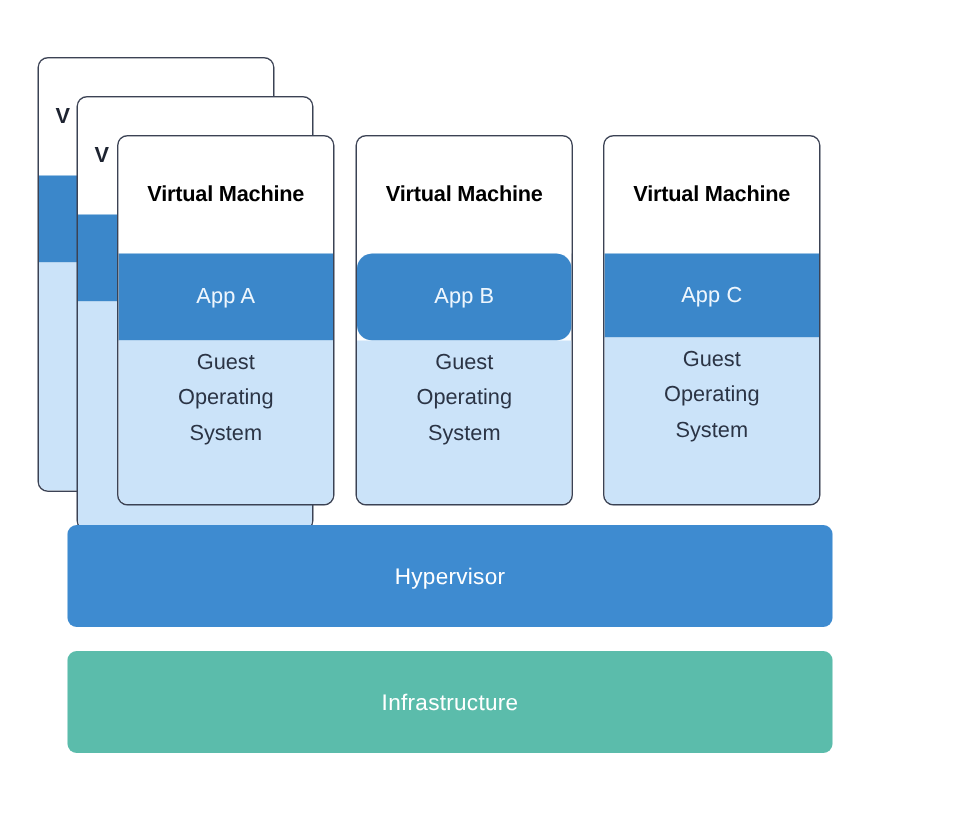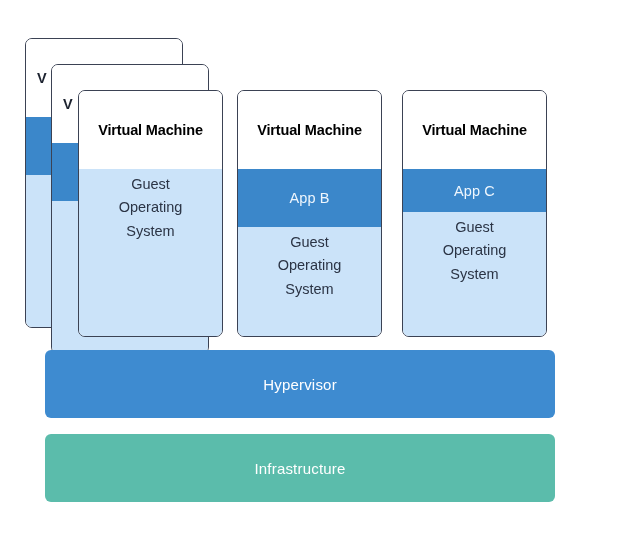--- a/index.html
+++ b/index.html
@@ -131,51 +131,54 @@
         <span class="vm-title">V</span>
       </div>
       <div class="vm-app-band" style="height:58px; background:#3b87ca;"></div>
       <div class="vm-os-band" style="background:#cbe3f9;"></div>
     </div>
 
     <div class="vm-card" style="left:78px; top:90px; width:145px; height:247px;">
       <div class="vm-title-band" style="height:78px;">
         <span class="vm-title">Virtual Machine</span>
       </div>
+      <div class="vm-app-band" style="height:58px; background:#3b87ca;">
+        <span class="vm-app-label">App A</span>
+      </div>
       <div class="vm-os-band" style="background:#cbe3f9;">
         <span class="vm-os-label">
           <span>Guest</span><br>
           <span>Operating</span><br>
           <span>System</span>
         </span>
       </div>
     </div>
   </div>
 
   <div class="vm-card" style="left:237px; top:90px; width:145px; height:247px;">
     <div class="vm-title-band" style="height:78px;">
       <span class="vm-title">Virtual Machine</span>
     </div>
-    <div class="vm-app-band" style="height:58px; background:#3b87ca;">
+    <div class="vm-app-band" style="height:58px; background:#3b87ca;border-radius:10px;">
       <span class="vm-app-label">App B</span>
     </div>
     <div class="vm-os-band" style="background:#cbe3f9;">
       <span class="vm-os-label">
         <span>Guest</span><br>
         <span>Operating</span><br>
         <span>System</span>
       </span>
     </div>
   </div>
 
   <div class="vm-card" style="left:402px; top:90px; width:145px; height:247px;">
     <div class="vm-title-band" style="height:78px;">
       <span class="vm-title">Virtual Machine</span>
     </div>
-    <div class="vm-app-band" style="height:43px; background:#3b87ca;">
+    <div class="vm-app-band" style="height:56px; background:#3b87ca;">
       <span class="vm-app-label">App C</span>
     </div>
     <div class="vm-os-band" style="background:#cbe3f9;">
       <span class="vm-os-label">
         <span>Guest</span><br>
         <span>Operating</span><br>
         <span>System</span>
       </span>
     </div>
   </div>

